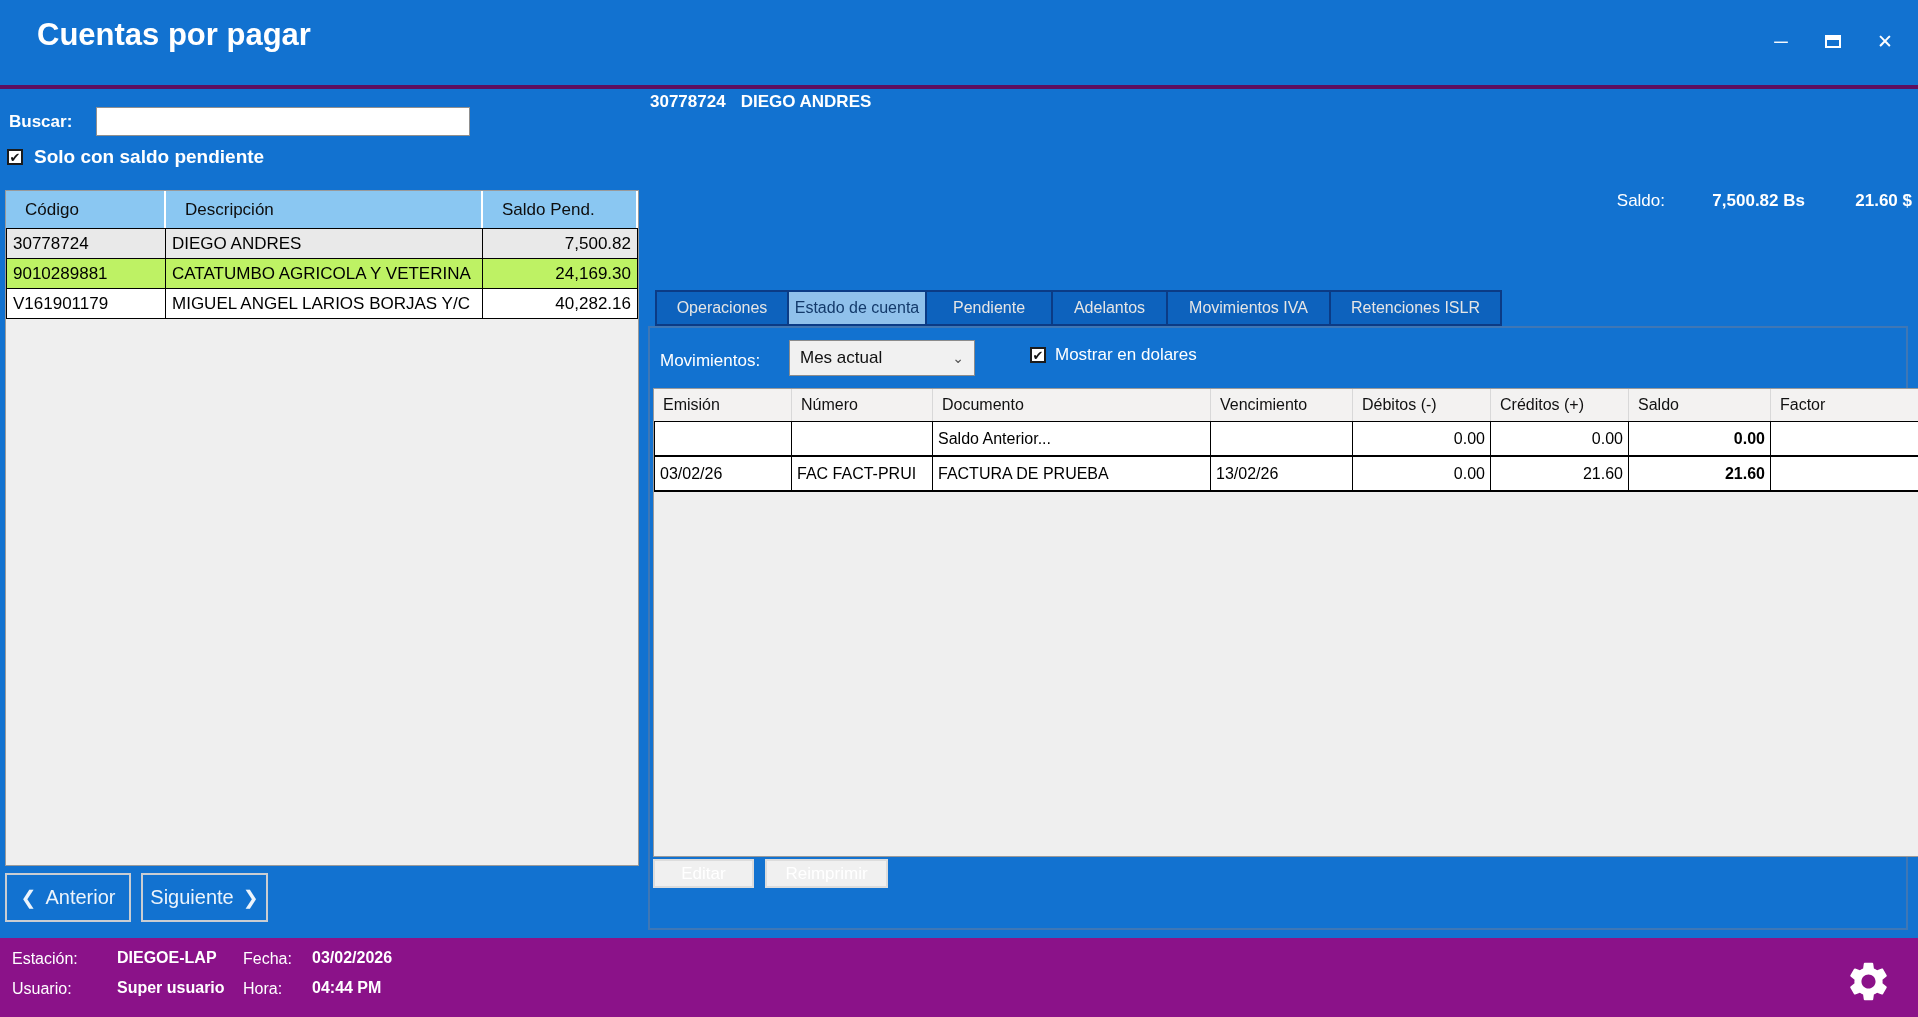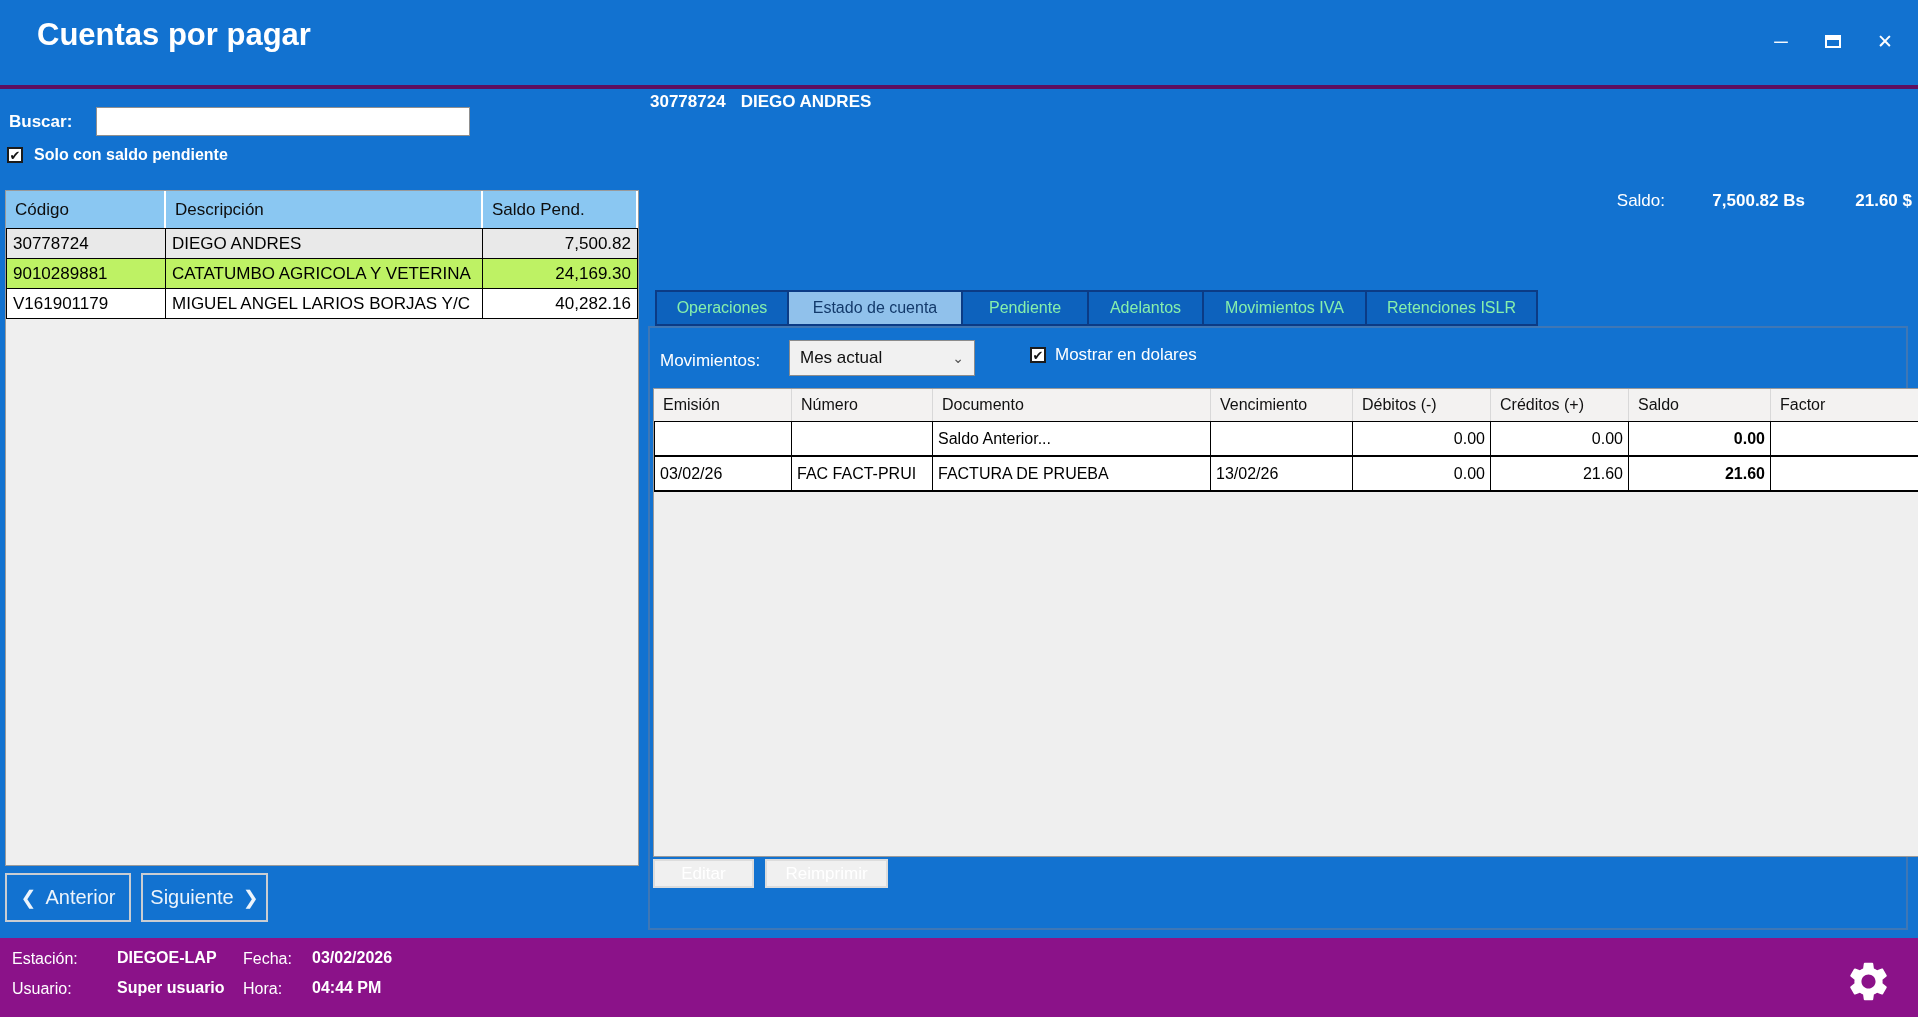--- a/index.html
+++ b/index.html
@@ -17,26 +17,26 @@
   .win-btn { width:38px; height:38px; background:transparent; border:none; display:flex; align-items:center; justify-content:center; cursor:pointer; }
   .win-btn .glyph { color:#fff; font-size:19px; line-height:1; }
   .max-box { display:block; width:16px; height:13px; border:2px solid #fff; border-top:5px solid #fff; }
   .accent-line { position:absolute; left:0; top:85px; width:100%; height:4px; background:#5E0F60; }
 
   
   .search-label { position:absolute; left:9px; top:112px; color:#fff; font-weight:700; font-size:17px; }
   .search-input { position:absolute; left:96px; top:107px; width:374px; height:29px; background:#fff; border:1px solid #8f8f8f; font-size:16px; padding:0 6px; font-family:inherit; }
   .pending-filter { position:absolute; left:7px; top:146px; display:flex; align-items:center; gap:11px; cursor:pointer; }
   .checkbox { width:16px; height:16px; background:#fff; border:2px solid #1b1b1b; display:flex; align-items:center; justify-content:center; color:#111; font-size:13px; font-weight:700; line-height:1; }
-  .chk-label { color:#fff; font-weight:700; font-size:16px; }
+  .chk-label { color:#fff; font-weight:700; font-size:19px; }
 
   
   .suppliers { position:absolute; left:5px; top:190px; width:634px; height:676px; background:#EFEFEF; border:1px solid #9a9a9a; }
   .sup-head { display:flex; height:37px; background:#8AC7F2; }
-  .sup-head .c { display:flex; align-items:center; padding-left:9px; font-size:17px; color:#0d0d0d; border-right:2px solid #fff; }
+  .sup-head .c { display:flex; align-items:center; padding-left:19px; font-size:17px; color:#0d0d0d; border-right:2px solid #fff; }
   .sup-rows { border-top:1px solid #000; }
   .sup-row { display:flex; height:30px; border-bottom:1px solid #000; cursor:pointer; }
   .sup-row .c { display:flex; align-items:center; padding:0 6px; font-size:17px; color:#000; white-space:nowrap; overflow:hidden; border-right:1px solid #000; }
   .sup-row .c1 { border-left:1px solid #000; }
   .c1 { width:160px; } .c2 { width:317px; } .c3 { flex:1; }
   .sup-row .c3 { justify-content:flex-end; }
   .row-sel  { background:#E9E9E9; }
   .row-alt  { background:#bef264; }
   .row-norm { background:#FFFFFF; }
 
@@ -49,24 +49,24 @@
   
   .sel-header { position:absolute; left:650px; top:92px; display:flex; gap:15px; color:#fff; font-weight:700; font-size:17px; }
   .bal-row { position:absolute; width:100%; height:22px; color:#fff; font-size:17px; }
   .bal-row1 { top:164px; } .bal-row2 { top:191px; }
   .bal-label { position:absolute; right:253px; }
   .bal-bs  { position:absolute; right:113px; font-weight:700; }
   .bal-usd { position:absolute; right:6px;  font-weight:700; }
 
   
   .tabs { position:absolute; left:655px; top:290px; height:36px; display:flex; }
-  .tab { height:36px; background:#0D62BD; color:#86efac; font-size:16px; font-family:inherit; border:2px solid #0B3B85; margin-left:-2px; display:flex; align-items:center; justify-content:center; cursor:pointer; padding:0; }
+  .tab { height:36px; background:#0D62BD; color:#e5e5e5; font-size:16px; font-family:inherit; border:2px solid #0B3B85; margin-left:-2px; display:flex; align-items:center; justify-content:center; cursor:pointer; padding:0; }
   .tab:first-child { margin-left:0; }
   .tab.active { background:#90C1EB; color:#133A6B; }
-  .tw0{width:134px}.tw1{width:176px}.tw2{width:128px}.tw3{width:117px}.tw4{width:165px}.tw5{width:173px}
+  .tw0{width:134px}.tw1{width:140px}.tw2{width:128px}.tw3{width:117px}.tw4{width:165px}.tw5{width:173px}
 
   
   .panel { position:absolute; left:648px; top:326px; width:1260px; height:604px; border:2px solid #3F77B5; }
   .mov-label { position:absolute; left:660px; top:351px; color:#fff; font-size:17px; }
   .dropdown { position:absolute; left:789px; top:340px; width:186px; height:36px; background:#F1F1F1; border:1px solid #8C8C8C; display:flex; align-items:center; justify-content:space-between; padding:0 10px; font-size:17px; color:#111; cursor:pointer; }
   .dd-caret { color:#555; font-size:14px; }
   .usd-filter { position:absolute; left:1030px; top:345px; display:flex; align-items:center; gap:9px; cursor:pointer; }
   .usd-filter .chk-label { font-weight:400; font-size:17px; }
 
   

